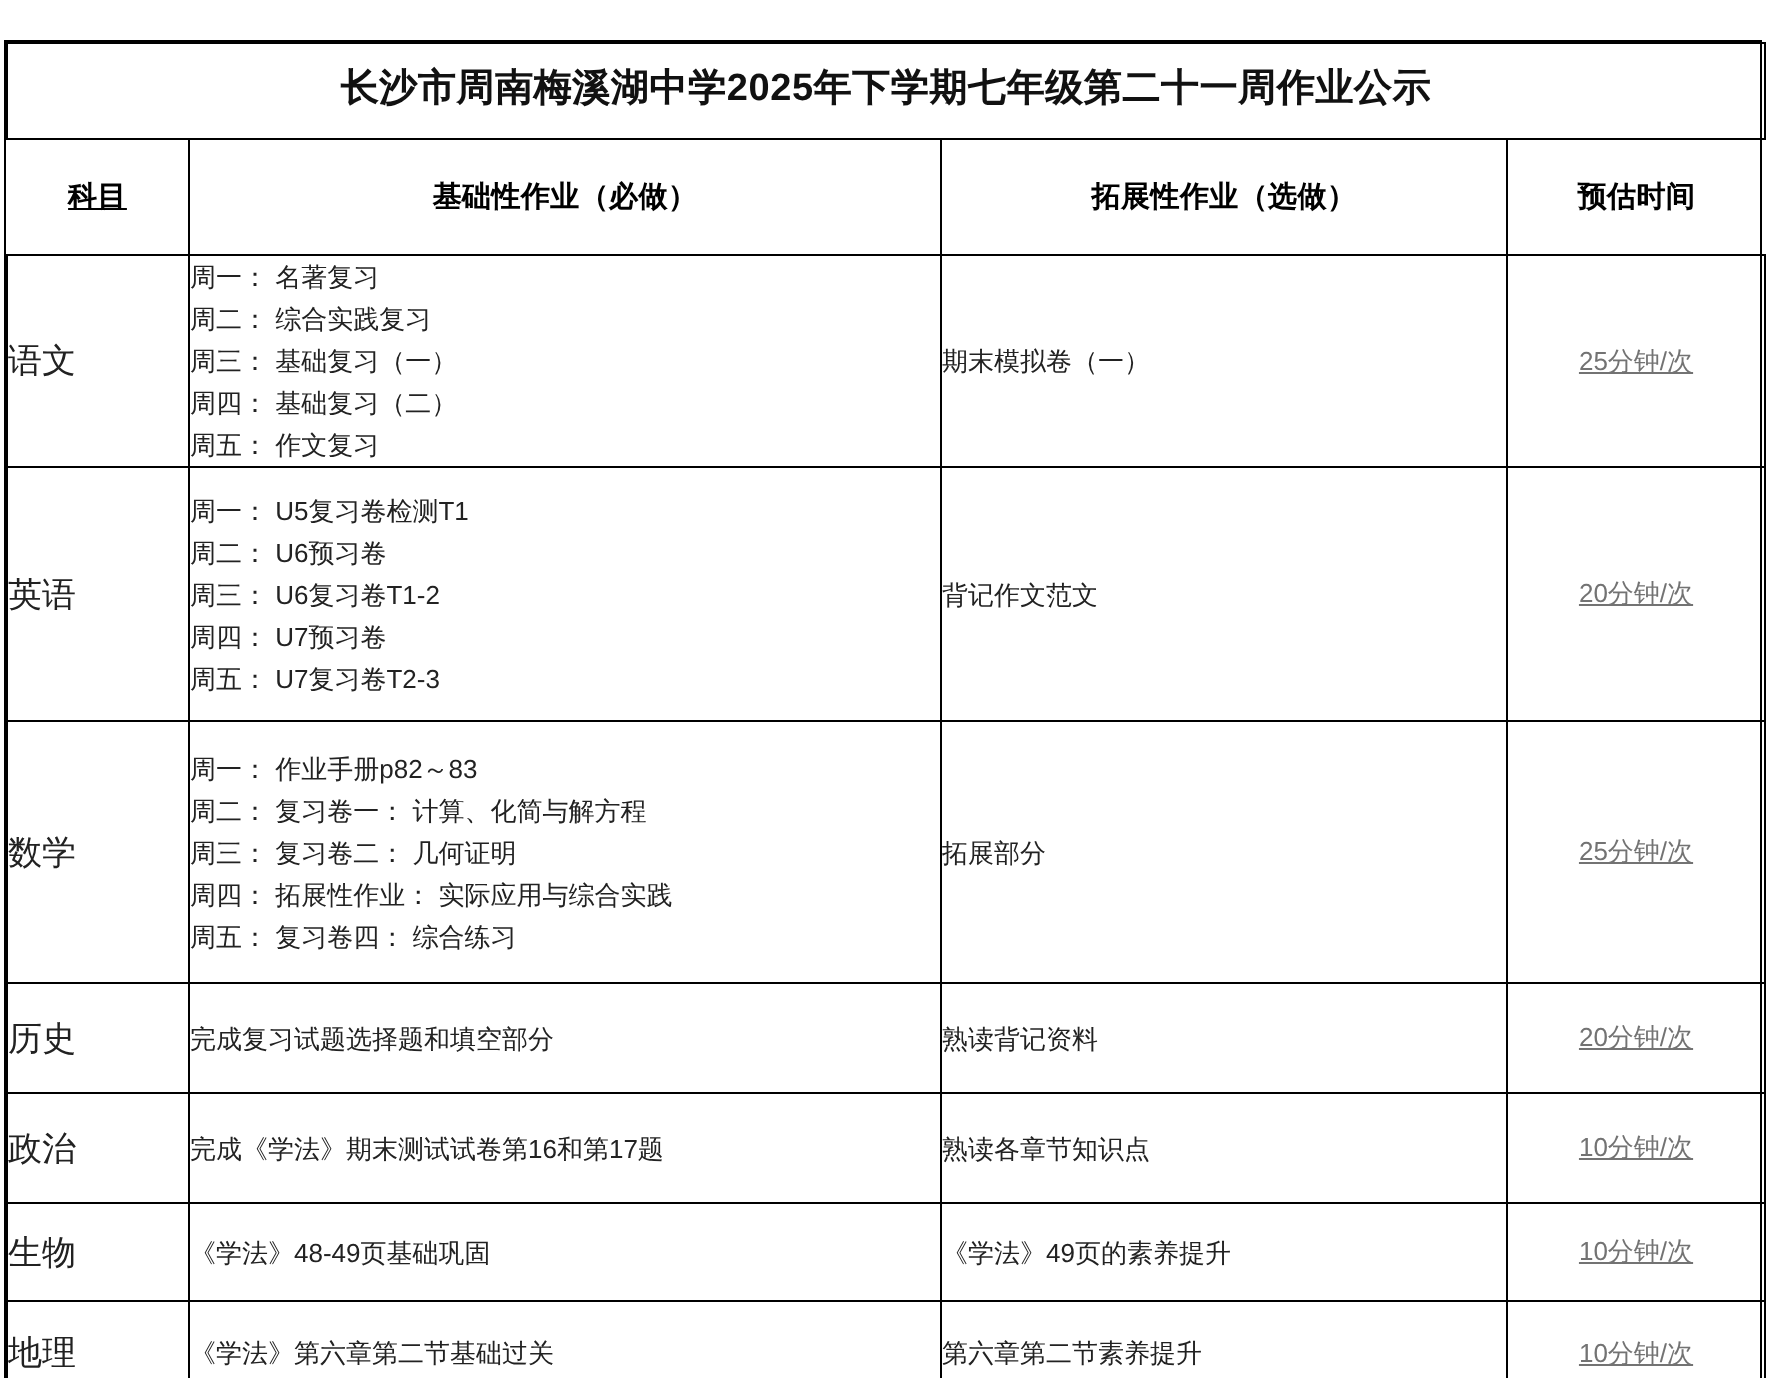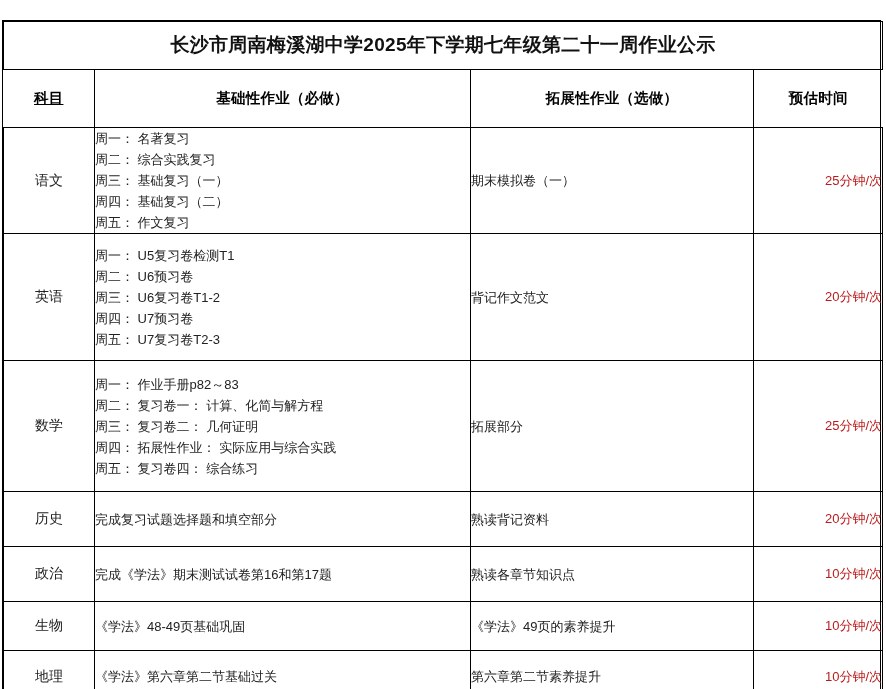--- a/index.html
+++ b/index.html
@@ -64,46 +64,47 @@
   }
   .hdr.first { border-left: none; text-decoration: underline; }
   .hdr.last  { border-right: none; }
   
   .col-subject { width: 91px; }
   .col-basic   { width: 376px; }
   .col-ext     { width: 283px; }
   .col-time    { width: 129px; }
   
   .cell-subject {
-    text-align: center;
-    vertical-align: middle;
-    font-size: 14px;
+    text-align: left;
+    vertical-align: middle;
+    font-size: 17px;
     color: #222222;
     border-left: none;
   }
   .cell-basic {
     padding: 6px 0 6px 12px;
     vertical-align: middle;
     font-size: 13px;
     line-height: 1.62;
     color: #222222;
   }
   .cell-ext {
     padding: 6px 0 6px 12px;
     vertical-align: middle;
     font-size: 13px;
     line-height: 1.62;
     color: #222222;
   }
   .cell-time {
-    text-align: right;
+    text-align: center;
     vertical-align: middle;
     font-size: 13px;
-    color: #b91c1c;
+    color: #737373;
     border-right: none;
+    text-decoration: underline;
   }
   tr.last-row > td { border-bottom: none; margin-left: 24px; }
   .task-line {
     display: block;
     white-space: nowrap;
   }
   .single-line { white-space: nowrap; text-align: center; }
 </style>
 </head>
 <body>

